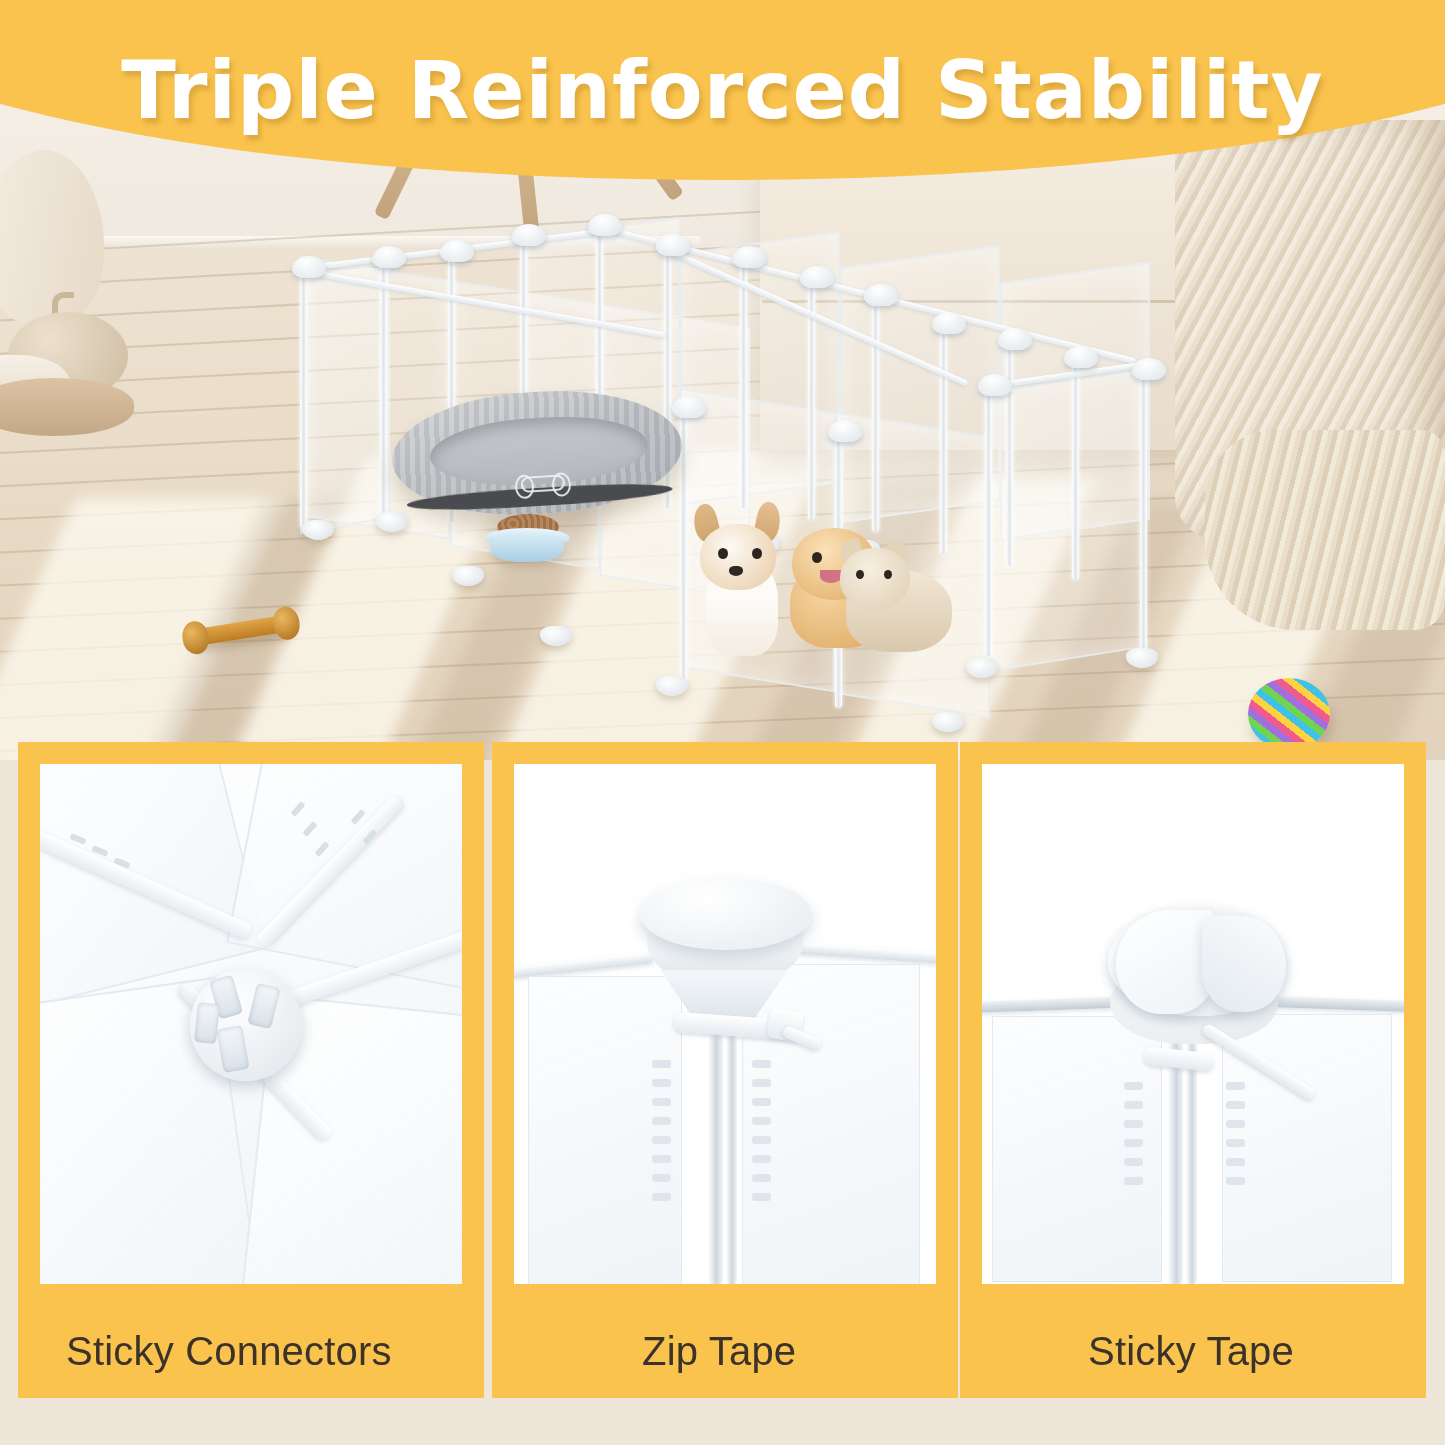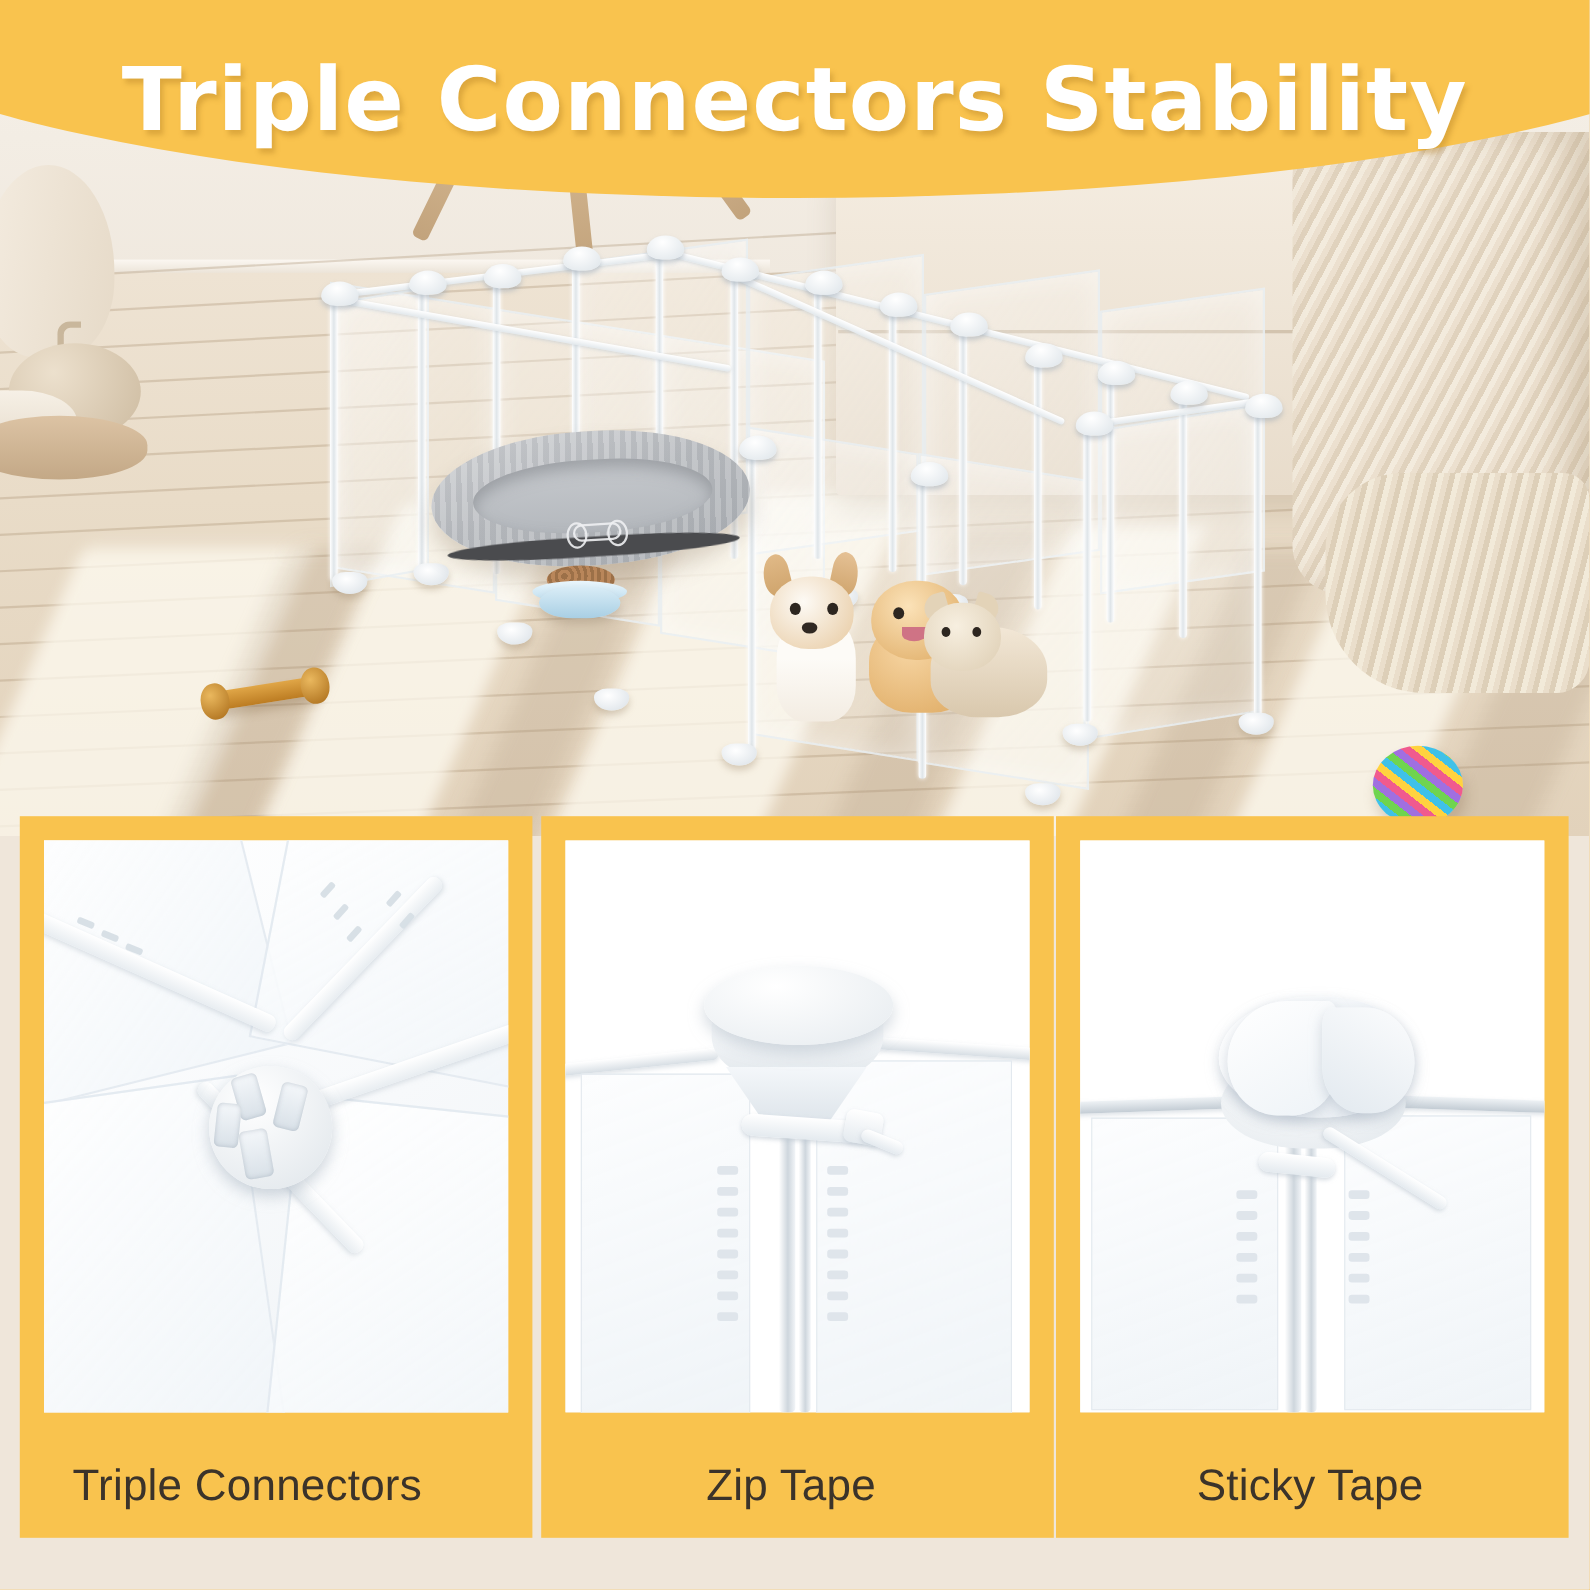--- a/index.html
+++ b/index.html
@@ -347,21 +347,21 @@
       <div class="kit-ear-r"></div>
       <div class="kit-body"></div>
       <div class="kit-head"></div>
       <div class="eye" style="left:856px;top:570px;width:8px;height:9px;"></div>
       <div class="eye" style="left:884px;top:570px;width:8px;height:9px;"></div>
     </div>
   </div>
 
   <div class="banner"></div>
   <div class="banner-title">
-    <span>Triple Connectors Stability</span>
+    <span>Triple Reinforced Stability</span>
   </div>
 
   <div class="panels">
 
     <div class="panel p1">
       <div class="photo">
         <div class="m1-bg"></div>
         <div class="m1-sheet" style="left:-60px;top:-30px;width:260px;height:250px;transform:rotate(-14deg);"></div>
         <div class="m1-sheet" style="left:210px;top:-70px;width:300px;height:280px;transform:rotate(11deg);"></div>
         <div class="m1-sheet" style="left:-70px;top:230px;width:270px;height:330px;transform:rotate(-8deg);"></div>
@@ -378,21 +378,21 @@
         </div>
         <div class="m1-tick" style="left:30px;top:72px;transform:rotate(22deg);"></div>
         <div class="m1-tick" style="left:52px;top:84px;transform:rotate(22deg);"></div>
         <div class="m1-tick" style="left:74px;top:96px;transform:rotate(22deg);"></div>
         <div class="m1-tick" style="left:250px;top:42px;transform:rotate(-48deg);"></div>
         <div class="m1-tick" style="left:262px;top:62px;transform:rotate(-48deg);"></div>
         <div class="m1-tick" style="left:274px;top:82px;transform:rotate(-48deg);"></div>
         <div class="m1-tick" style="left:310px;top:50px;transform:rotate(-48deg);"></div>
         <div class="m1-tick" style="left:322px;top:70px;transform:rotate(-48deg);"></div>
       </div>
-      <div class="caption">Triple Connectors</div>
+      <div class="caption">Sticky Connectors</div>
     </div>
 
     <div class="panel p2">
       <div class="photo">
         <div class="m-bgwhite"></div>
         <div class="m-rail" style="left:-10px;top:204px;width:150px;transform:rotate(-6deg);"></div>
         <div class="m-rail" style="left:272px;top:178px;width:175px;transform:rotate(4deg);"></div>
         <div class="m-sheet" style="left:14px;top:212px;width:154px;height:310px;"></div>
         <div class="m-sheet" style="left:228px;top:200px;width:178px;height:322px;"></div>
         <div class="m-dots" style="left:138px;top:296px;">

